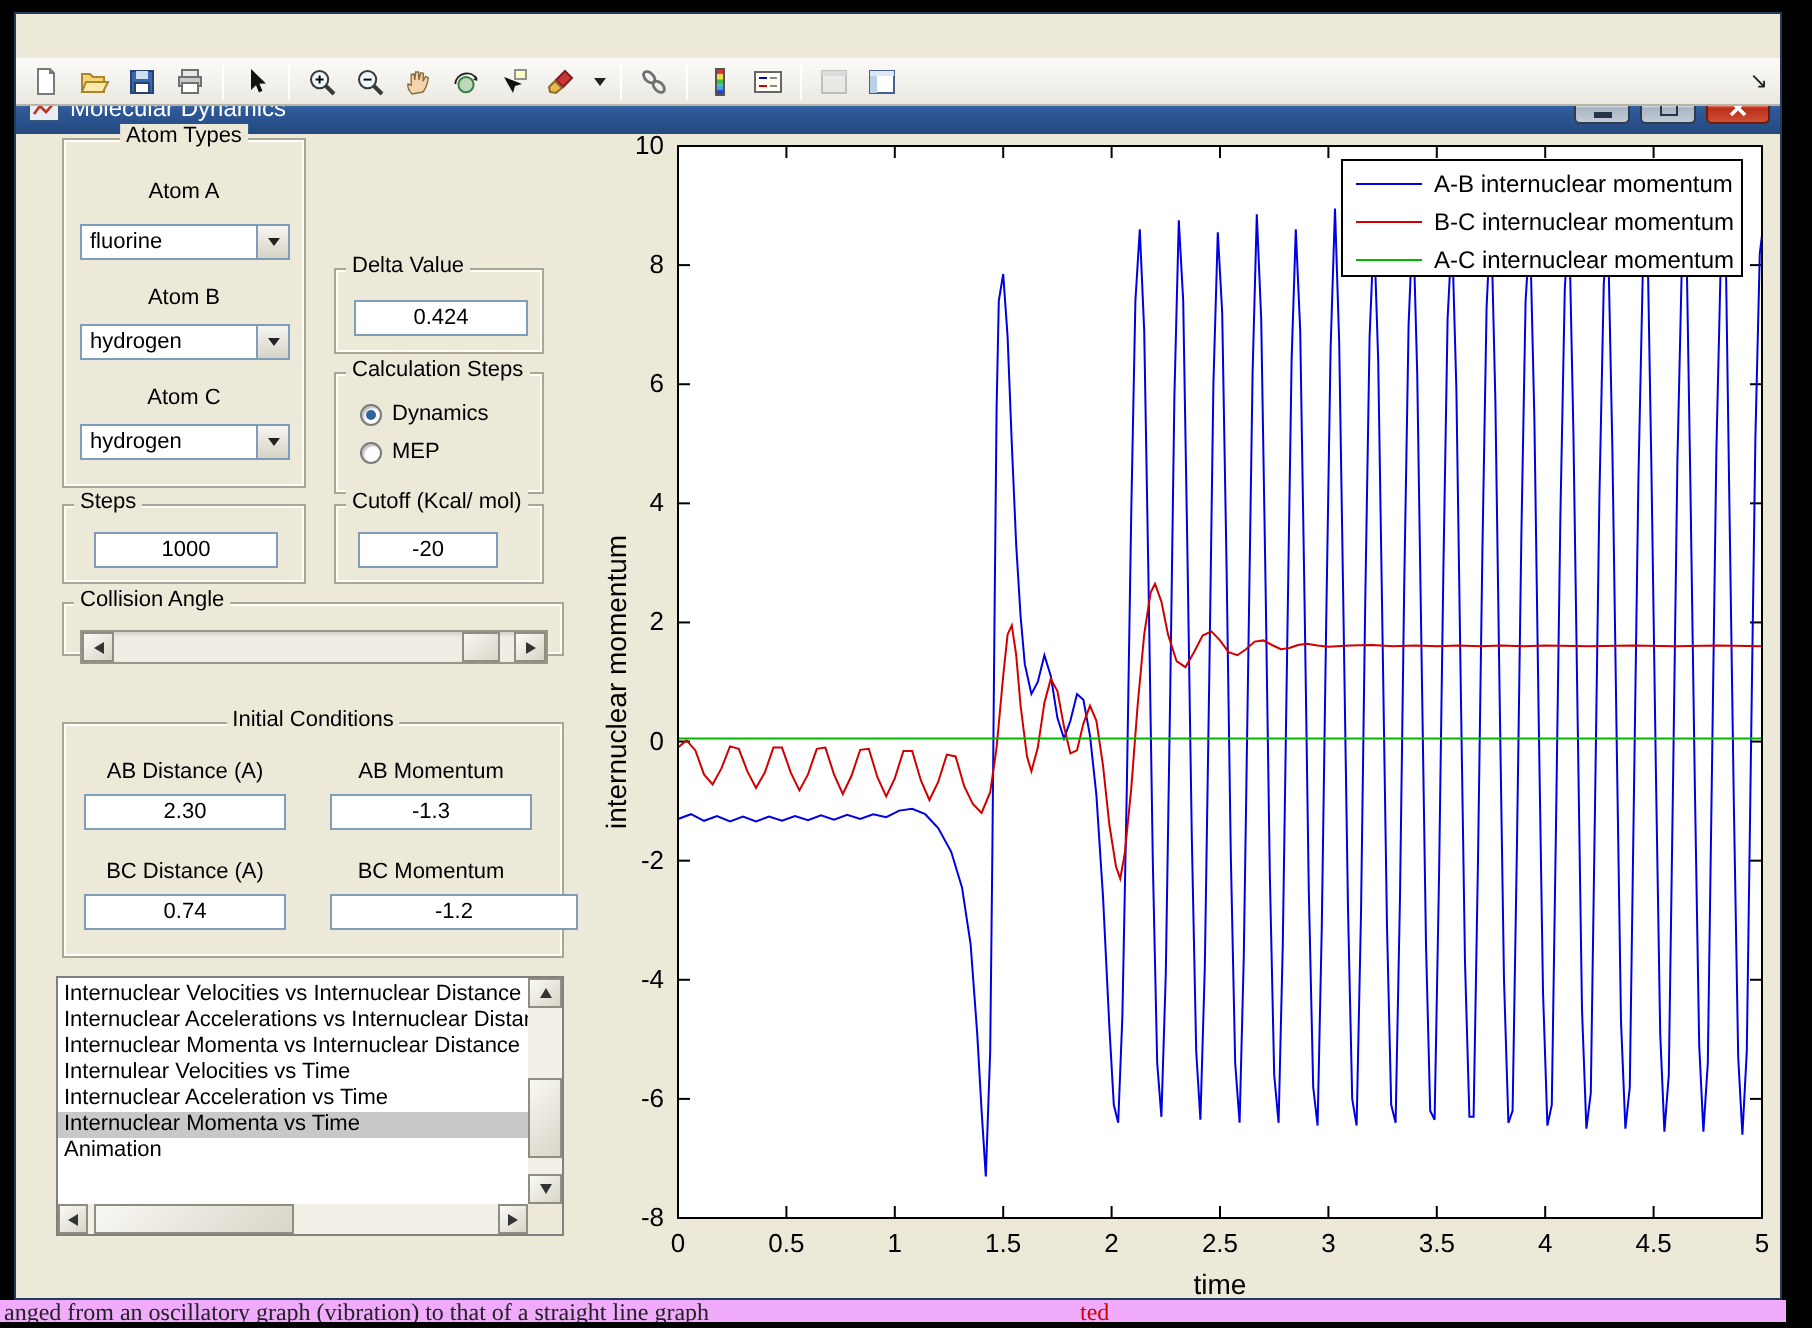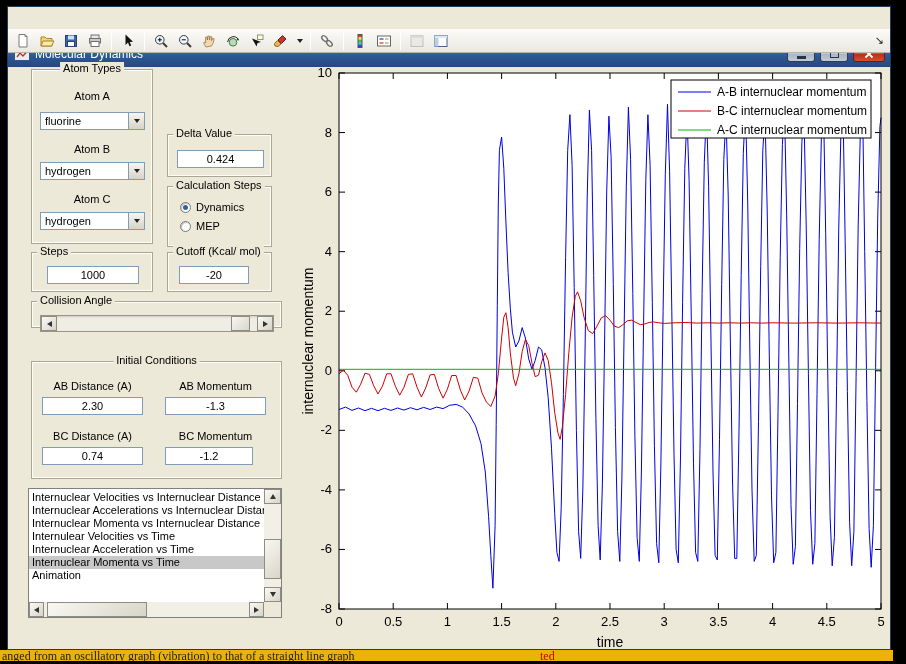--- a/index.html
+++ b/index.html
@@ -88,21 +88,21 @@
   .hthumb { position: absolute; top: 0; bottom: 0; left: 18px; width: 100px;
     background: linear-gradient(135deg, #f8f7f2, #d9d6c9); border: 1px solid #8f8c80; }
   .scorner { position: absolute; right: 0; bottom: 0; width: 17px; height: 15px; background: #ece9d8; }
 
   
   #chart-svg { position: absolute; left: 293px; top: 54px; }
   #chart-svg text { font-family: "Liberation Sans", sans-serif; fill: #000; }
 
   
   .bottom-strip { position: absolute; left: 0; top: 650px; width: 893px; height: 11px;
-    background: #eab308; overflow: hidden; }
+    background: #f0abfc; overflow: hidden; }
   .doc-text { position: absolute; left: 2px; top: -1px; font-size: 12px; color: #222;
     font-family: "Liberation Serif", serif; white-space: nowrap; }
   .doc-frag { position: absolute; left: 540px; top: -1px; font-size: 12px;
     font-family: "Liberation Serif", serif; white-space: nowrap; }
 </style>
 </head>
 <body>
 
 <div class="window">
 
@@ -314,21 +314,21 @@
 
   <div class="gbox" style="left:23px;top:354px;width:251px;height:118px;">
     <span class="gtitle center">Initial Conditions</span>
     <span class="lbl" style="left:10px;width:101px;top:18px;">AB Distance (A)</span>
     <span class="lbl" style="left:133px;width:101px;top:18px;">AB Momentum</span>
     <div class="efield" style="left:10px;top:35px;width:101px;">2.30</div>
     <div class="efield" style="left:133px;top:35px;width:101px;">-1.3</div>
     <span class="lbl" style="left:10px;width:101px;top:68px;">BC Distance (A)</span>
     <span class="lbl" style="left:133px;width:101px;top:68px;">BC Momentum</span>
     <div class="efield" style="left:10px;top:85px;width:101px;">0.74</div>
-    <div class="efield" style="left:133px;top:85px;width:88px;">-1.2</div>
+    <div class="efield" style="left:133px;top:85px;width:124px;">-1.2</div>
   </div>
 
   <div class="listbox">
     <div class="litems">
       <div class="litem">Internuclear Velocities vs Internuclear Distance</div>
       <div class="litem">Internuclear Accelerations vs Internuclear Distance</div>
       <div class="litem">Internuclear Momenta vs Internuclear Distance</div>
       <div class="litem">Internulear Velocities vs Time</div>
       <div class="litem">Internuclear Acceleration vs Time</div>
       <div class="litem selected">Internuclear Momenta vs Time</div>

